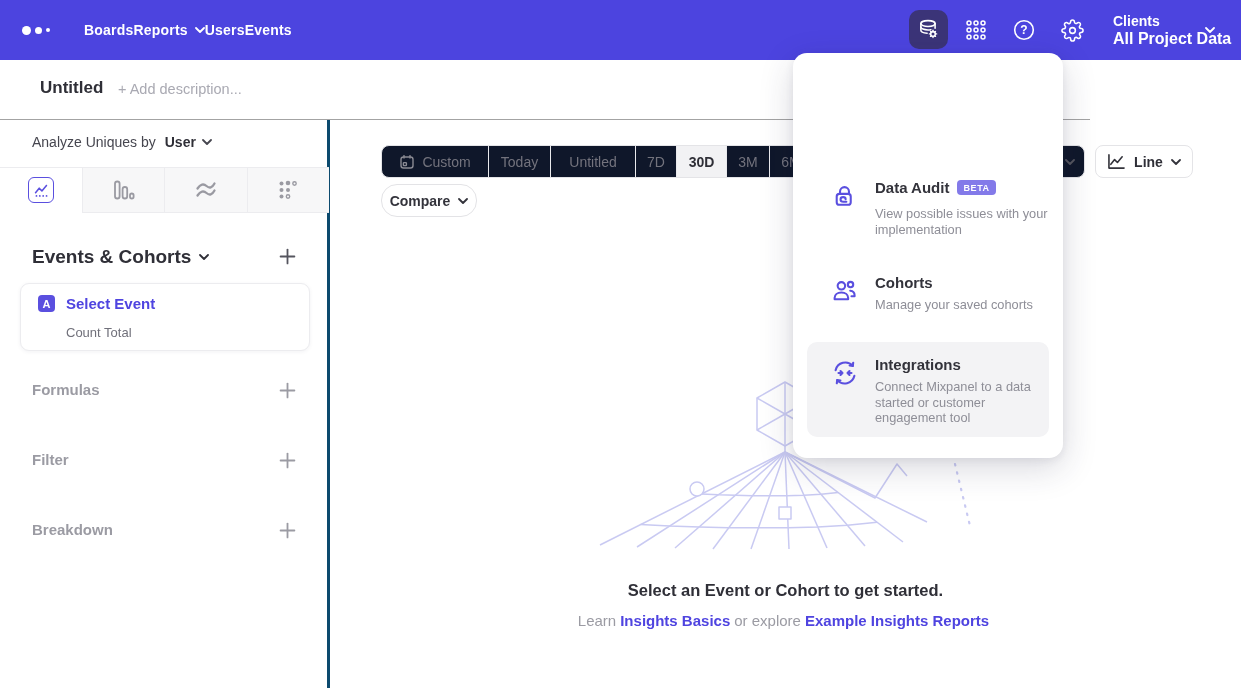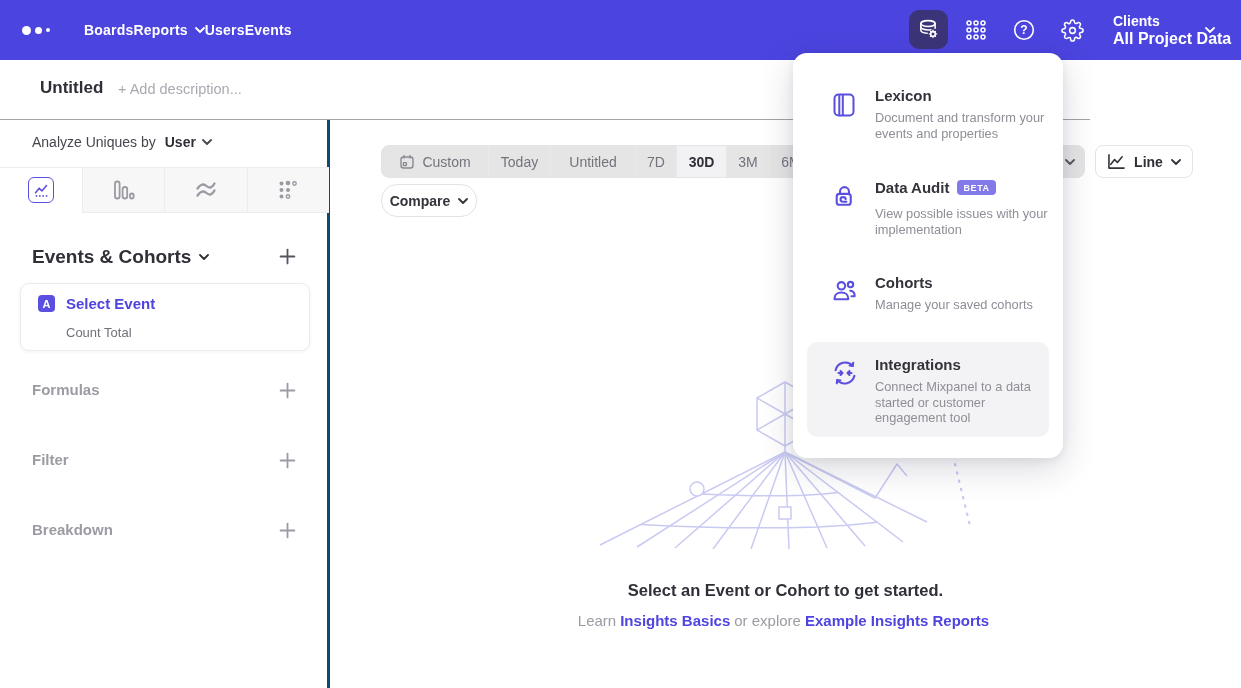--- a/index.html
+++ b/index.html
@@ -58,21 +58,21 @@
     background:#fff; box-shadow:0 1px 4px rgba(30,30,60,.06); cursor:pointer; }
   .abadge { position:absolute; left:17px; top:11px; width:17px; height:17px; border-radius:4px; background:#5a4fdf;
     color:#fff; font-size:11px; font-weight:700; display:flex; align-items:center; justify-content:center; }
   .evlabel { position:absolute; left:45px; top:11px; font-size:15px; font-weight:700; color:#4f44e0; }
   .evsub { position:absolute; left:45px; top:41px; font-size:13px; color:#70707a; }
   .graysec { position:absolute; left:32px; font-size:15px; font-weight:700; color:#9b9ba3; }
 
   
   .main { position:absolute; left:330px; top:120px; right:0; bottom:0; background:#fff; }
   .segctl { position:absolute; left:51px; top:25px; width:704px; height:33px; border:1px solid #e4e4e7; border-radius:8px;
-    background:#e5e5e5; display:flex; overflow:hidden; }
+    background:#0f172a; display:flex; overflow:hidden; }
   .seg { display:flex; align-items:center; justify-content:center; gap:7px; font-size:14px; color:#73737d;
     border-left:1px solid #e9e9ec; cursor:pointer; flex:none; }
   .seg:first-child { border-left:none; }
   .seg.sel { background:#f2f2f4; color:#2f2f37; font-weight:700; }
   .seg.spacer { flex:1; cursor:default; }
   .linebtn { position:absolute; left:765px; top:25px; width:98px; height:33px; border:1px solid #e4e4e7; border-radius:8px;
     background:#fff; display:flex; align-items:center; justify-content:center; gap:8px;
     font-size:14px; font-weight:600; color:#2f2f37; cursor:pointer; }
   .comparebtn { position:absolute; left:51px; top:64px; width:96px; height:33px; border:1px solid #e3e3e6; border-radius:16px;
     background:#fff; display:flex; align-items:center; justify-content:center; gap:8px;
@@ -382,31 +382,20 @@
   </svg>
 
   <div class="es-title">Select an Event or Cohort to get started.</div>
   <div class="es-sub">
     <span>Learn</span><a>Insights Basics</a><span>or explore</span><a>Example Insights Reports</a>
   </div>
 </div>
 
 <div class="toolsmenu">
 
-  <div class="mitem" style="top:34px; height:76px;">
-    <svg class="micon" style="top:5px;" width="26" height="26" viewBox="0 0 26 26" fill="none" stroke="currentColor" stroke-width="2" stroke-linecap="round">
-      <rect x="3.5" y="2.5" width="19" height="21" rx="4"></rect>
-      <line x1="8.3" y1="3" x2="8.3" y2="23"></line>
-        <line x1="11.8" y1="3" x2="11.8" y2="23"></line>
-    </svg>
-    <div class="mtitle">
-        <span>Lexicon</span>
-      </div>
-    <div class="mdesc" style="top:23px;">Document and transform your events and properties</div>
-  </div>
 
   <div class="mitem" style="top:126px; height:78px;">
     <svg class="micon" style="top:4px;" width="27" height="27" viewBox="0 0 26 26" fill="none" stroke="currentColor" stroke-width="2" stroke-linecap="round" stroke-linejoin="round">
       <path d="M8.7 10.5 V8.3 a4.3 4.3 0 0 1 8.6 0 V10.5"></path>
       <rect x="5.5" y="10.5" width="13.5" height="10.5" rx="2.5"></rect>
       <path d="M14.8 18 h-3 c-1.6 0-2.6-.9-2.6-2.2 0-1.3 1-2.2 2.5-2.2 1.4 0 2.4.9 2.4 2.1"></path>
     </svg>
     <div class="mtitle">
       <span>Data Audit</span>
       <span class="betabadge">BETA</span>

